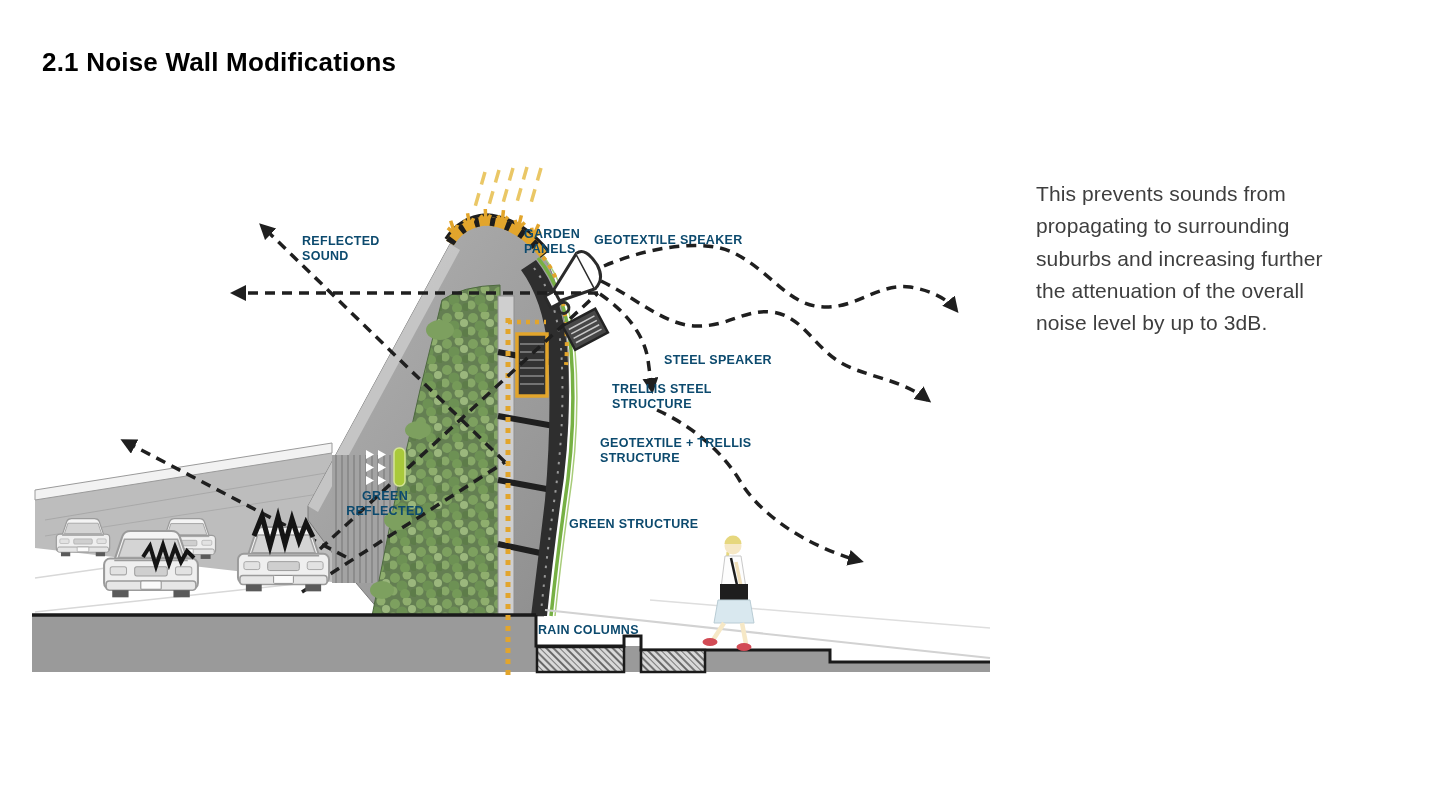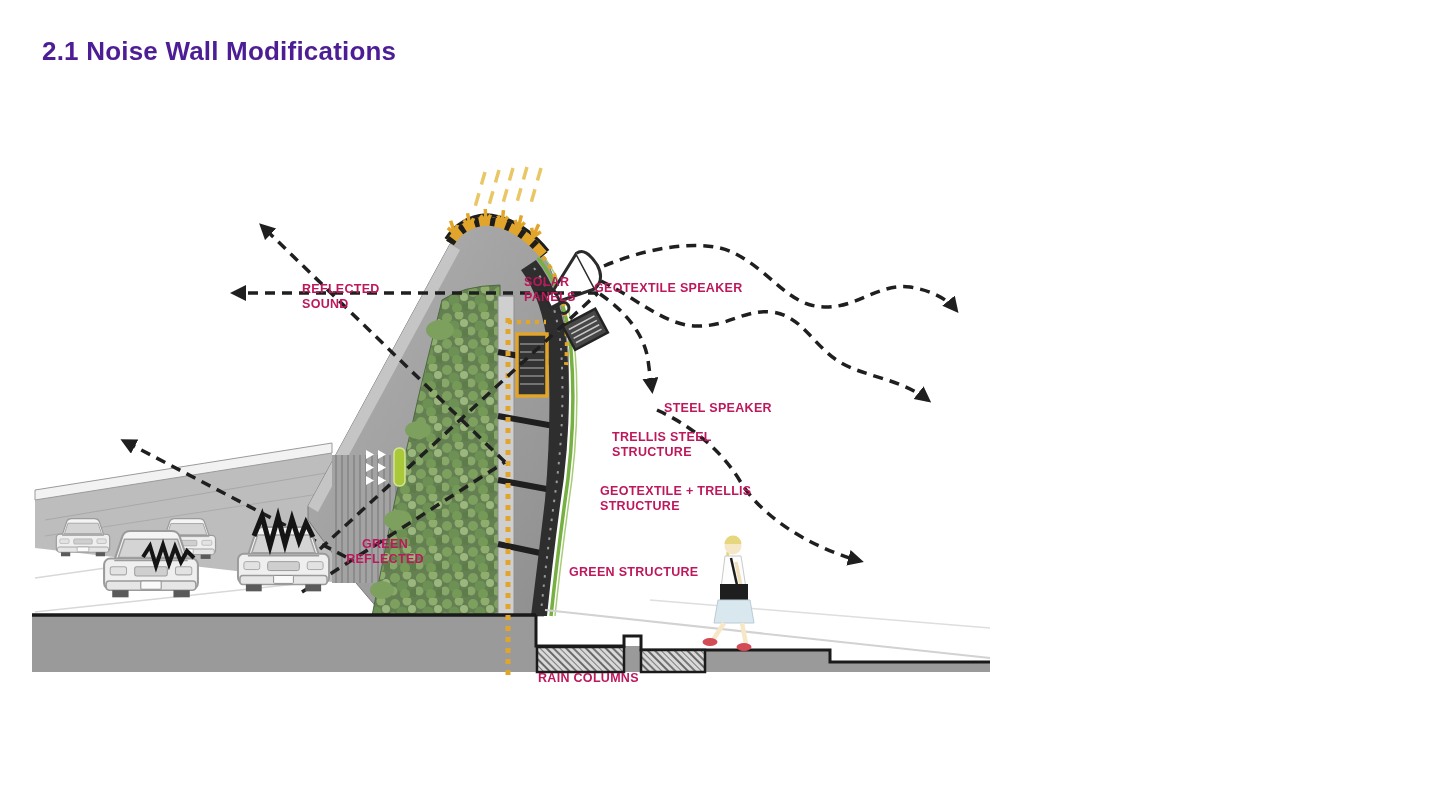--- a/index.html
+++ b/index.html
@@ -1,23 +1,23 @@
 <!DOCTYPE html>
 <html><head>
 <meta charset="utf-8">
 <style>
   html,body{margin:0;padding:0;background:#ffffff;}
   body{width:1440px;height:810px;overflow:hidden;font-family:"Liberation Sans",sans-serif;}
   .slide{position:relative;width:1440px;height:810px;background:#ffffff;}
-  .page-title{position:absolute;left:42px;top:36px;margin:0;font-size:26px;font-weight:700;
-              color:#4c1d95;letter-spacing:.2px;font-family:"Liberation Sans",sans-serif;}
+  .page-title{position:absolute;left:42px;top:47px;margin:0;font-size:26px;font-weight:700;
+              color:#000000;letter-spacing:.2px;font-family:"Liberation Sans",sans-serif;}
   .diagram{position:absolute;left:0;top:0;width:1440px;height:810px;}
   .diagram svg{position:absolute;left:0;top:0;}
-  .lbl{position:absolute;font-size:12.5px;font-weight:700;color:#be185d;letter-spacing:.3px;
-       line-height:1.18;white-space:pre-line;margin-top:48px;}
+  .lbl{position:absolute;font-size:12.5px;font-weight:700;color:#0c4a6e;letter-spacing:.3px;
+       line-height:1.18;white-space:pre-line;}
   .lbl.center{text-align:center;}
   .commentary{position:absolute;left:1036px;top:178px;width:302px;color:#3e3e3e;}
   .commentary p{margin:0 0 33px 0;font-size:21px;line-height:1.54;letter-spacing:.1px;}
 </style>
 </head>
 <body>
 
 <div class="slide">
 
   <h1 class="page-title">2.1 Noise Wall Modifications</h1>
@@ -251,30 +251,31 @@
         <path d="M 718,600 L 750,600 L 754,623 L 714,623 Z" fill="#d9e8ef" stroke="#b9ccd4" stroke-width="1"></path>
         <line x1="724" y1="623" x2="713" y2="640" stroke="#f6e8c6" stroke-width="4.5"></line>
         <line x1="742" y1="623" x2="746" y2="644" stroke="#f6e8c6" stroke-width="4.5"></line>
         <ellipse cx="710" cy="642" rx="7.5" ry="4" fill="#d24b55"></ellipse>
         <ellipse cx="744" cy="647" rx="7.5" ry="4" fill="#d24b55"></ellipse>
       </g>
     </svg>
 
     <div class="lbl" style="left:302px;top:234px">REFLECTED
 SOUND</div>
-    <div class="lbl" style="left:524px;top:227px">SOLAR
+    <div class="lbl" style="left:524px;top:227px">GARDEN
 PANELS</div>
     <div class="lbl" style="left:594px;top:233px">GEOTEXTILE SPEAKER</div>
     <div class="lbl" style="left:664px;top:353px">STEEL SPEAKER</div>
     <div class="lbl" style="left:612px;top:382px">TRELLIS STEEL
 STRUCTURE</div>
     <div class="lbl" style="left:600px;top:436px">GEOTEXTILE + TRELLIS
 STRUCTURE</div>
     <div class="lbl center" style="left:340px;top:489px;width:90px">GREEN
 REFLECTED</div>
     <div class="lbl" style="left:569px;top:517px">GREEN STRUCTURE</div>
     <div class="lbl" style="left:538px;top:623px">RAIN COLUMNS</div>
   </div>
 
   <div class="commentary">
+    <p>This prevents sounds from propagating to surrounding suburbs and increasing further the attenuation of the overall noise level by up to 3dB.</p>
   </div>
 
 </div>
 
 </body></html>

